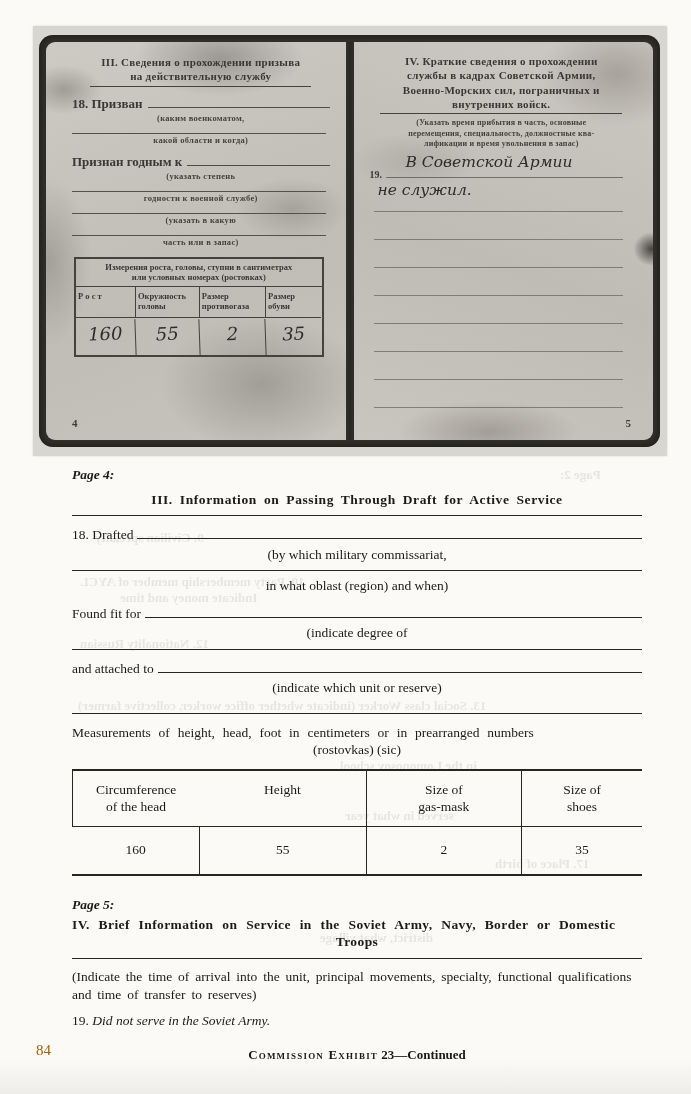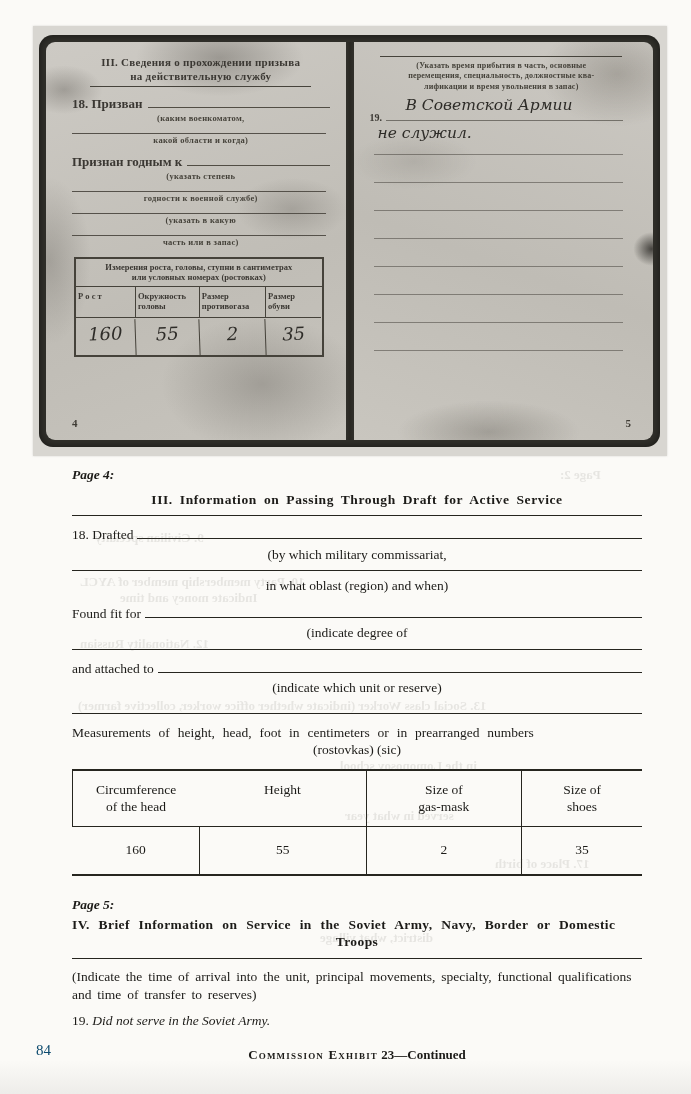--- a/index.html
+++ b/index.html
@@ -73,21 +73,21 @@
   .ttable{display:grid;grid-template-columns:22.3% 29.2% 27.3% 21.2%;border-top:2px solid #26251f;
           border-bottom:2px solid #26251f;margin-top:10px;text-align:center;}
   .t-th{padding:11px 4px 10px;border-bottom:1.5px solid #26251f;line-height:1.25;}
   .t-td{padding:14px 4px 16px;}
   .tbl{border-left:1.2px solid #26251f;}
   .t-hint{word-spacing:2.5px;margin-top:9px;}
   .t-line19{margin-top:9px;}
   .t-ital{font-style:italic;}
   .t-caption{text-align:center;margin-top:17px;font-size:13px;font-weight:bold;}
   .smallcaps{font-variant:small-caps;letter-spacing:1.2px;}
-  .folio{position:absolute;left:36px;top:1042px;font-size:15px;color:#0c4a6e;}
+  .folio{position:absolute;left:36px;top:1042px;font-size:15px;color:#a16207;}
 
   .ghost{position:absolute;transform:scaleX(-1);opacity:.12;color:#55524b;filter:blur(.4px);
          font-size:13px;font-weight:bold;white-space:nowrap;pointer-events:none;}
 </style>
 </head>
 <body>
 
 <div class="sheet">
 
   <div class="photo">
@@ -139,20 +139,24 @@
               </div>
             </div>
           </div>
           <div class="pn p4">4</div>
         </div>
 
         <div class="gutter"></div>
 
         <div class="pg right">
           <div class="pgpad">
+            <div class="bk-h pre">IV. Краткие сведения о прохождении
+службы в кадрах Советской Армии,
+Военно-Морских сил, пограничных и
+внутренних войск.</div>
             <div class="h-rule" style="width:92%;"></div>
             <div class="bk-hint-sm pre">(Указать время прибытия в часть, основные
 перемещения, специальность, должностные ква-
 лификации и время увольнения в запас)</div>
 
             <div class="linesbox">
               <div class="entry19">
                 <span>19.</span>
                 <span class="eu"></span>
               </div>

